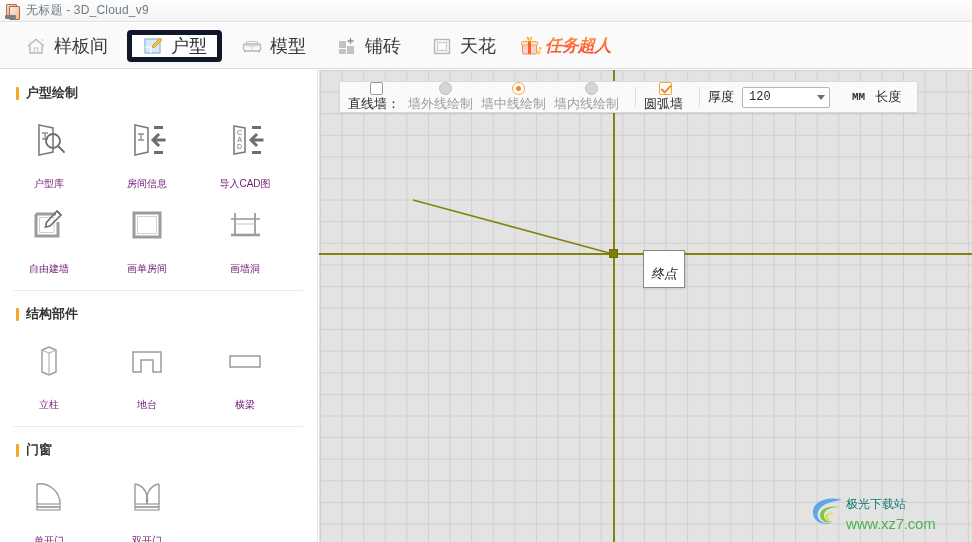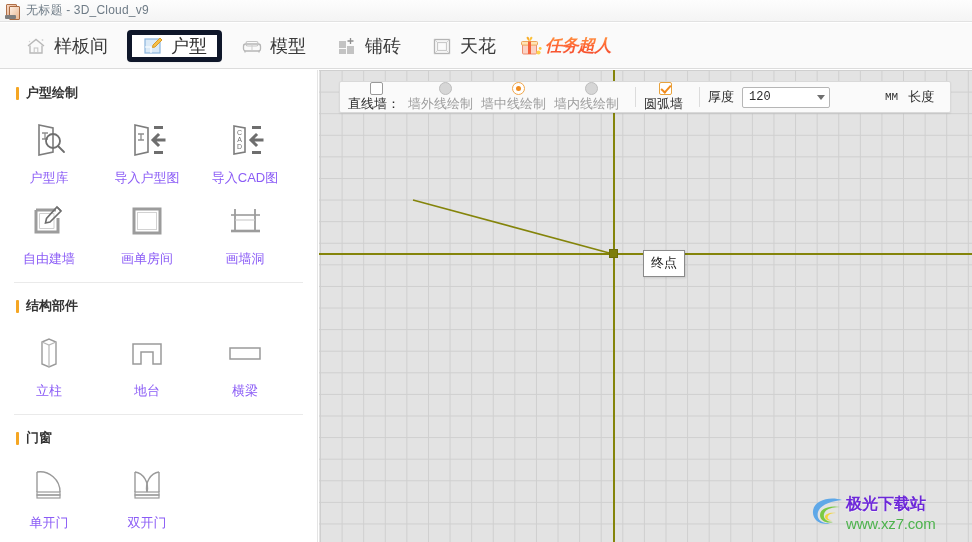--- a/index.html
+++ b/index.html
@@ -152,22 +152,22 @@
     width: 98px;
     display: flex; flex-direction: column; align-items: center;
     padding-top: 4px;
     cursor: default;
   }
   .cell .cicon {
     width: 48px; height: 48px;
     display: flex; align-items: center; justify-content: center;
   }
   .cell .clabel {
-    font-size: 13px; color: #8b5cf6;
-    margin-top: 5px; white-space: nowrap;
+    font-size: 10px; color: #701a75;
+    margin-top: 13px; white-space: nowrap;
   }
   .divider {
     height: 1px; background: #eaeaea;
     margin: 12px 14px 0 14px;
   }
 
   
   .canvas-wrap {
     position: absolute; left: 319px; top: 70px;
     width: 653px; height: 472px;
@@ -203,24 +203,25 @@
     width: 9px; height: 9px;
     background: #7d7d0c;
     border: 1px solid #6d6d08;
     box-sizing: border-box;
   }
   .tooltip {
     position: absolute;
     left: 324px; top: 180px;
     background: #ffffff;
     border: 1px solid #8a8a8a;
-    padding: 3px 7px 4px 7px;
+    padding: 14px 7px 4px 7px;
     font-size: 13px; color: #1a1a1a;
     white-space: nowrap;
     box-shadow: 1px 1px 2px rgba(0,0,0,.12);
+    font-style: italic;
   }
 
   
   .optbar {
     position: absolute; left: 20px; top: 11px;
     height: 32px;
     background: #fafafa;
     border: 1px solid #d9d9d9;
     border-radius: 2px;
     display: flex; align-items: center;
@@ -286,37 +287,36 @@
     margin-right: 22px;
   }
   .select .sval { font-size: 12px; color: #2a2a2a; font-family: "Liberation Mono", monospace; }
   .select .caret {
     width: 0; height: 0;
     border-left: 4px solid transparent;
     border-right: 4px solid transparent;
     border-top: 5px solid #6f6f6f;
   }
   .unit {
-    font-size: 11px; color: #333333; font-weight: normal;
+    font-size: 11px; color: #333333; font-weight: bold;
     font-family: "Liberation Mono", monospace;
     margin-right: 10px;
-    margin-left: 33px;
   }
 
   
   .watermark {
     position: absolute; right: 2px; bottom: 2px;
     width: 164px; height: 56px;
     display: flex; align-items: center;
     pointer-events: none;
   }
   .wm-swirl { width: 42px; height: 42px; flex: none; }
   .wm-txt { display: flex; flex-direction: column; margin-left: -2px; }
   .wm-cn {
-    font-size: 16px; font-weight: bold; color: #6d28d9;
+    font-size: 12px; font-weight: normal; color: #0f766e;
     letter-spacing: 0px; line-height: 22px;
     text-shadow: 0 1px 0 rgba(255,255,255,.6);
   }
   .wm-en {
     font-size: 15px; color: #4db34d; line-height: 17px;
     letter-spacing: -.2px;
   }
 </style>
 </head>
 <body>
@@ -434,21 +434,21 @@
         <div class="cell">
           <span class="cicon">
             <svg width="46" height="46" viewBox="0 0 46 46">
               <path d="M11 8 L24 11 V35 L11 38 Z" fill="none" stroke="#7d7d7d" stroke-width="1.6"></path>
               <path d="M14 17 H20 M14 23 H20 M17 17 V23" stroke="#8e8e8e" stroke-width="1.3" fill="none"></path>
               <path d="M40 23 L31 23 M34 18 L29 23 L34 28" stroke="#6e6e6e" stroke-width="3" fill="none" stroke-linecap="square"></path>
               <rect x="30" y="9" width="9" height="3" fill="#6e6e6e"></rect>
               <rect x="30" y="34" width="9" height="3" fill="#6e6e6e"></rect>
             </svg>
           </span>
-          <span class="clabel">导入户型图</span>
+          <span class="clabel">房间信息</span>
         </div>
 
         <div class="cell">
           <span class="cicon">
             <svg width="46" height="46" viewBox="0 0 46 46">
               <path d="M12 9 L23 11 V35 L12 37 Z" fill="none" stroke="#7d7d7d" stroke-width="1.6"></path>
               <text x="17.5" y="18" font-family="Liberation Sans, sans-serif" font-size="7" fill="#6e6e6e" text-anchor="middle">C</text>
               <text x="17.5" y="25" font-family="Liberation Sans, sans-serif" font-size="7" fill="#6e6e6e" text-anchor="middle">A</text>
               <text x="17.5" y="32" font-family="Liberation Sans, sans-serif" font-size="7" fill="#6e6e6e" text-anchor="middle">D</text>
               <path d="M40 23 L31 23 M34 18 L29 23 L34 28" stroke="#6e6e6e" stroke-width="3" fill="none" stroke-linecap="square"></path>

